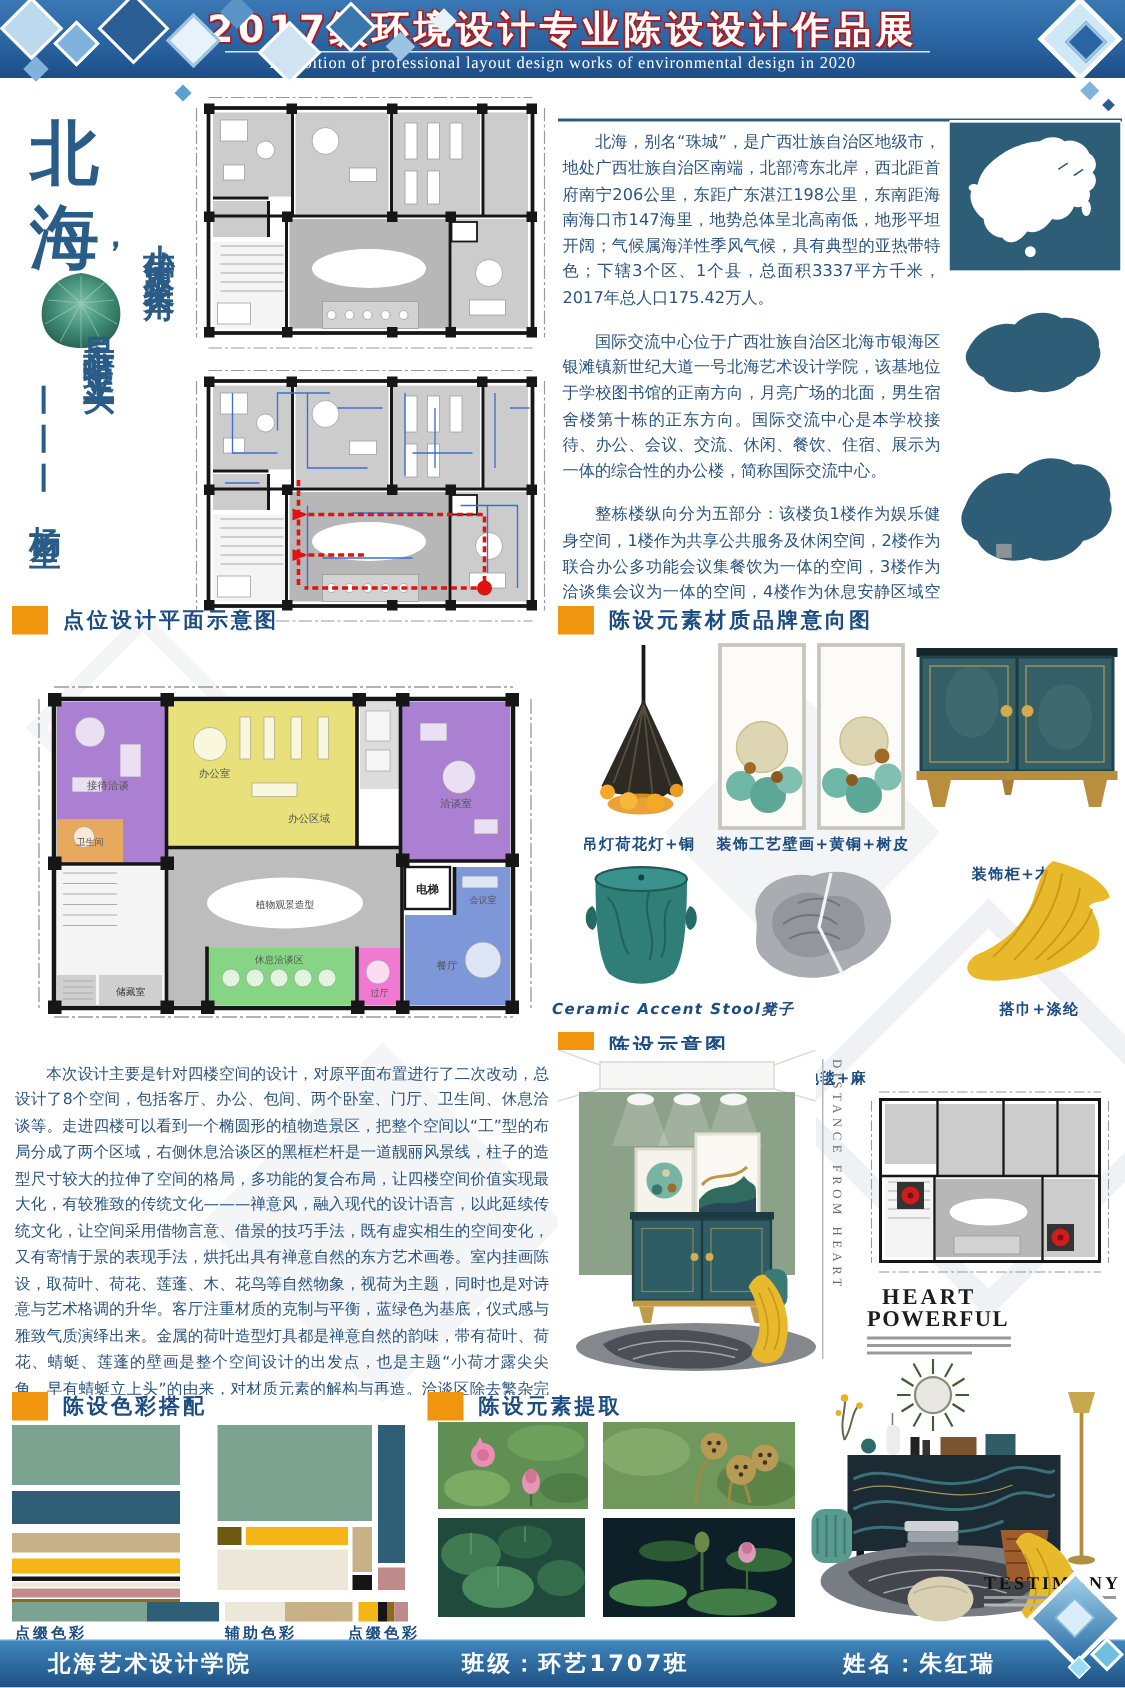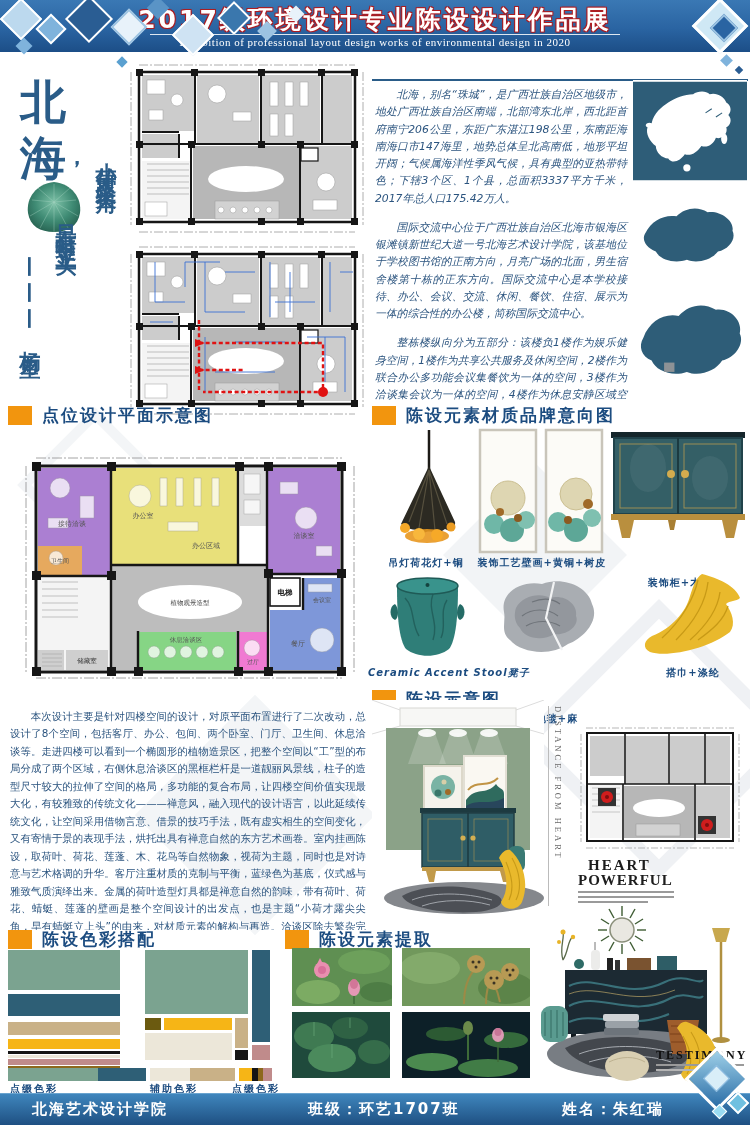--- a/index.html
+++ b/index.html
@@ -10,21 +10,21 @@
   .hdr{left:0;top:0;width:750px;height:52px;background:linear-gradient(180deg,#3a78b4 0%,#2a64a2 55%,#1c4e87 100%);z-index:2;}
   .hdr-title{left:0;top:3px;width:750px;text-align:center;color:#ffffff;font-size:25px;font-weight:bold;
     letter-spacing:3px;text-shadow:0 0 2px #c2272c,1px 1px 0 #a31b20,-1px -1px 0 #a31b20,1px -1px 0 #a31b20,-1px 1px 0 #a31b20;z-index:3;}
   .hdr-rule{left:150px;top:34px;width:470px;height:1px;background:rgba(255,255,255,.85);z-index:3;}
   .hdr-sub{left:0;top:36px;width:750px;text-align:center;color:#ffffff;font-size:11px;
     font-family:"Liberation Serif",serif;letter-spacing:.5px;z-index:3;}
   .dmd{position:absolute;transform:rotate(45deg);z-index:3;}
   
   .sec-h{display:flex;align-items:center;z-index:2;}
   .bullet{width:24px;height:19px;background:#f2950e;margin-right:10px;flex:0 0 auto;}
-  .sec-title{color:#1c4c80;font-weight:bold;font-size:17px;letter-spacing:2px;white-space:nowrap;}
+  .sec-title{color:#1c4c80;font-weight:bold;font-size:14px;letter-spacing:2px;white-space:nowrap;}
   
   .city-char{color:#2a5c88;font-weight:bold;z-index:2;}
   .poem-col{writing-mode:vertical-rl;color:#2a5c88;font-weight:bold;font-size:21px;letter-spacing:5px;z-index:2;}
   
   .loc-underline{height:2px;background:#2a5c88;z-index:2;}
   .loc-text{color:#2b547f;font-size:10.8px;line-height:1.6;text-align:justify;z-index:2;}
   .loc-text p{margin:0 0 12px 0;text-indent:2em;}
   .maps{background:#ffffff;z-index:2;}
   
   .notes{color:#2b547f;font-size:10.4px;line-height:1.68;text-align:justify;text-indent:2em;z-index:2;}
@@ -172,21 +172,21 @@
       <path d="M74,128 H120"></path>
     </g>
     <g fill="#e01212">
       <path d="M70,97 L80,101 L70,105 Z"></path>
       <path d="M70,124 L80,128 L70,132 Z"></path>
       <circle cx="198" cy="150" r="5"></circle>
     </g>
   </svg>
 
   <div class="abs loc-underline" style="left:372px;top:79px;width:376px;"></div>
-  <div class="abs loc-text" style="left:375px;top:86px;width:252px;font-style:italic;">
+  <div class="abs loc-text" style="left:375px;top:86px;width:252px;">
     <p>北海，别名“珠城”，是广西壮族自治区地级市，地处广西壮族自治区南端，北部湾东北岸，西北距首府南宁206公里，东距广东湛江198公里，东南距海南海口市147海里，地势总体呈北高南低，地形平坦开阔；气候属海洋性季风气候，具有典型的亚热带特色；下辖3个区、1个县，总面积3337平方千米，2017年总人口175.42万人。</p>
     <p>国际交流中心位于广西壮族自治区北海市银海区银滩镇新世纪大道一号北海艺术设计学院，该基地位于学校图书馆的正南方向，月亮广场的北面，男生宿舍楼第十栋的正东方向。国际交流中心是本学校接待、办公、会议、交流、休闲、餐饮、住宿、展示为一体的综合性的办公楼，简称国际交流中心。</p>
     <p>整栋楼纵向分为五部分：该楼负1楼作为娱乐健身空间，1楼作为共享公共服务及休闲空间，2楼作为联合办公多功能会议集餐饮为一体的空间，3楼作为洽谈集会议为一体的空间，4楼作为休息安静区域空间。</p>
   </div>
 
   <div class="abs maps" style="left:633px;top:80px;width:114px;height:322px;">
     <svg width="114" height="102" viewBox="0 0 110 95">
       <rect x="0" y="0" width="110" height="95" fill="#2e5d78"></rect>
       <path d="M18,40 C20,30 28,24 34,20 C40,16 50,12 58,12 C62,9 70,8 74,12 C80,10 88,14 90,20 C94,22 96,28 92,32 C96,36 94,42 90,44 C92,50 86,56 80,54 C78,60 72,64 66,62 C62,68 56,72 50,70 C46,76 38,80 34,74 C28,74 22,68 22,62 C16,58 12,50 14,44 C10,42 14,38 18,40 Z" fill="#ffffff"></path>
       <ellipse cx="88" cy="55" rx="3" ry="5" fill="#ffffff"></ellipse>

